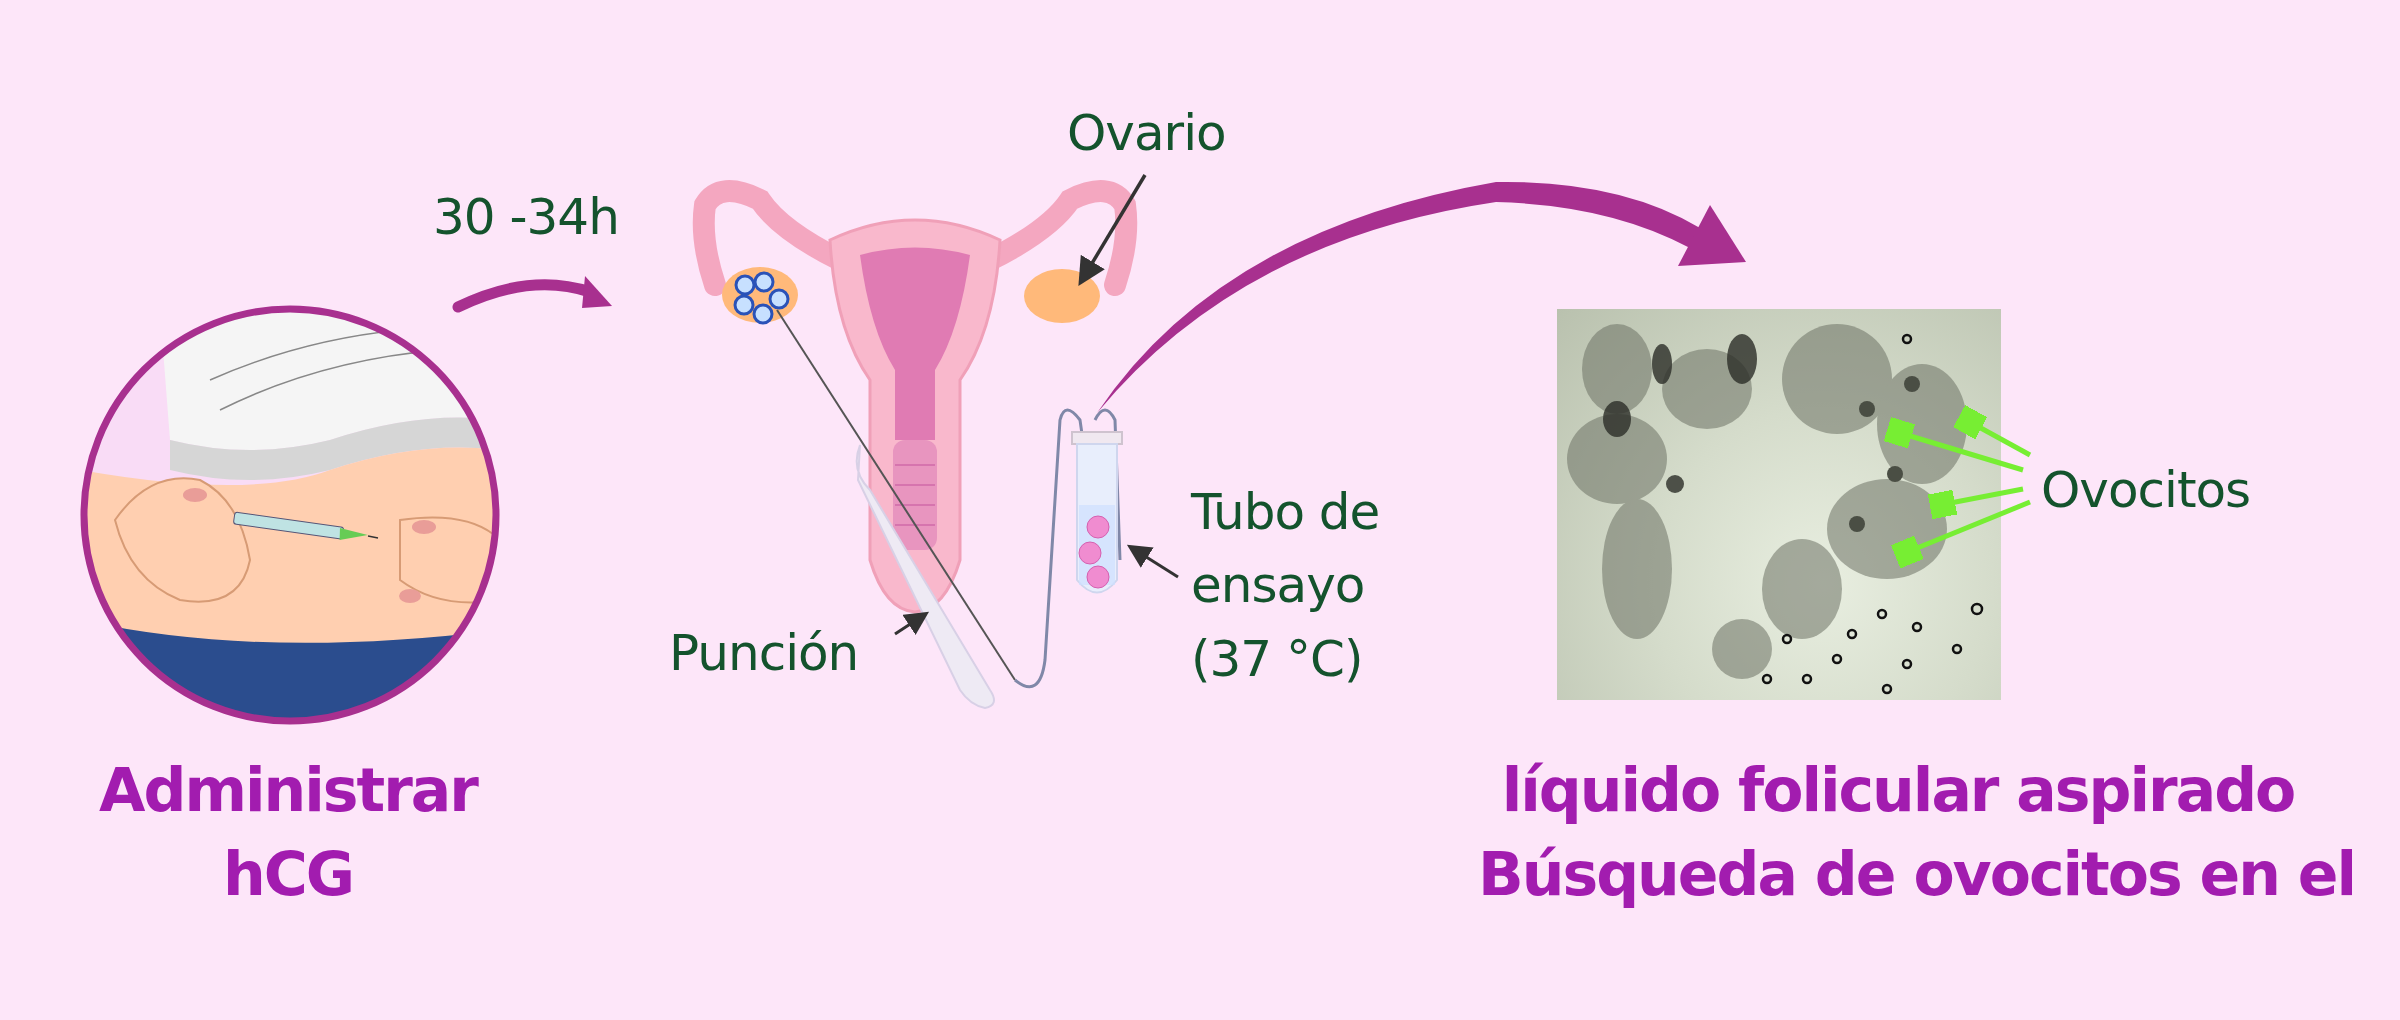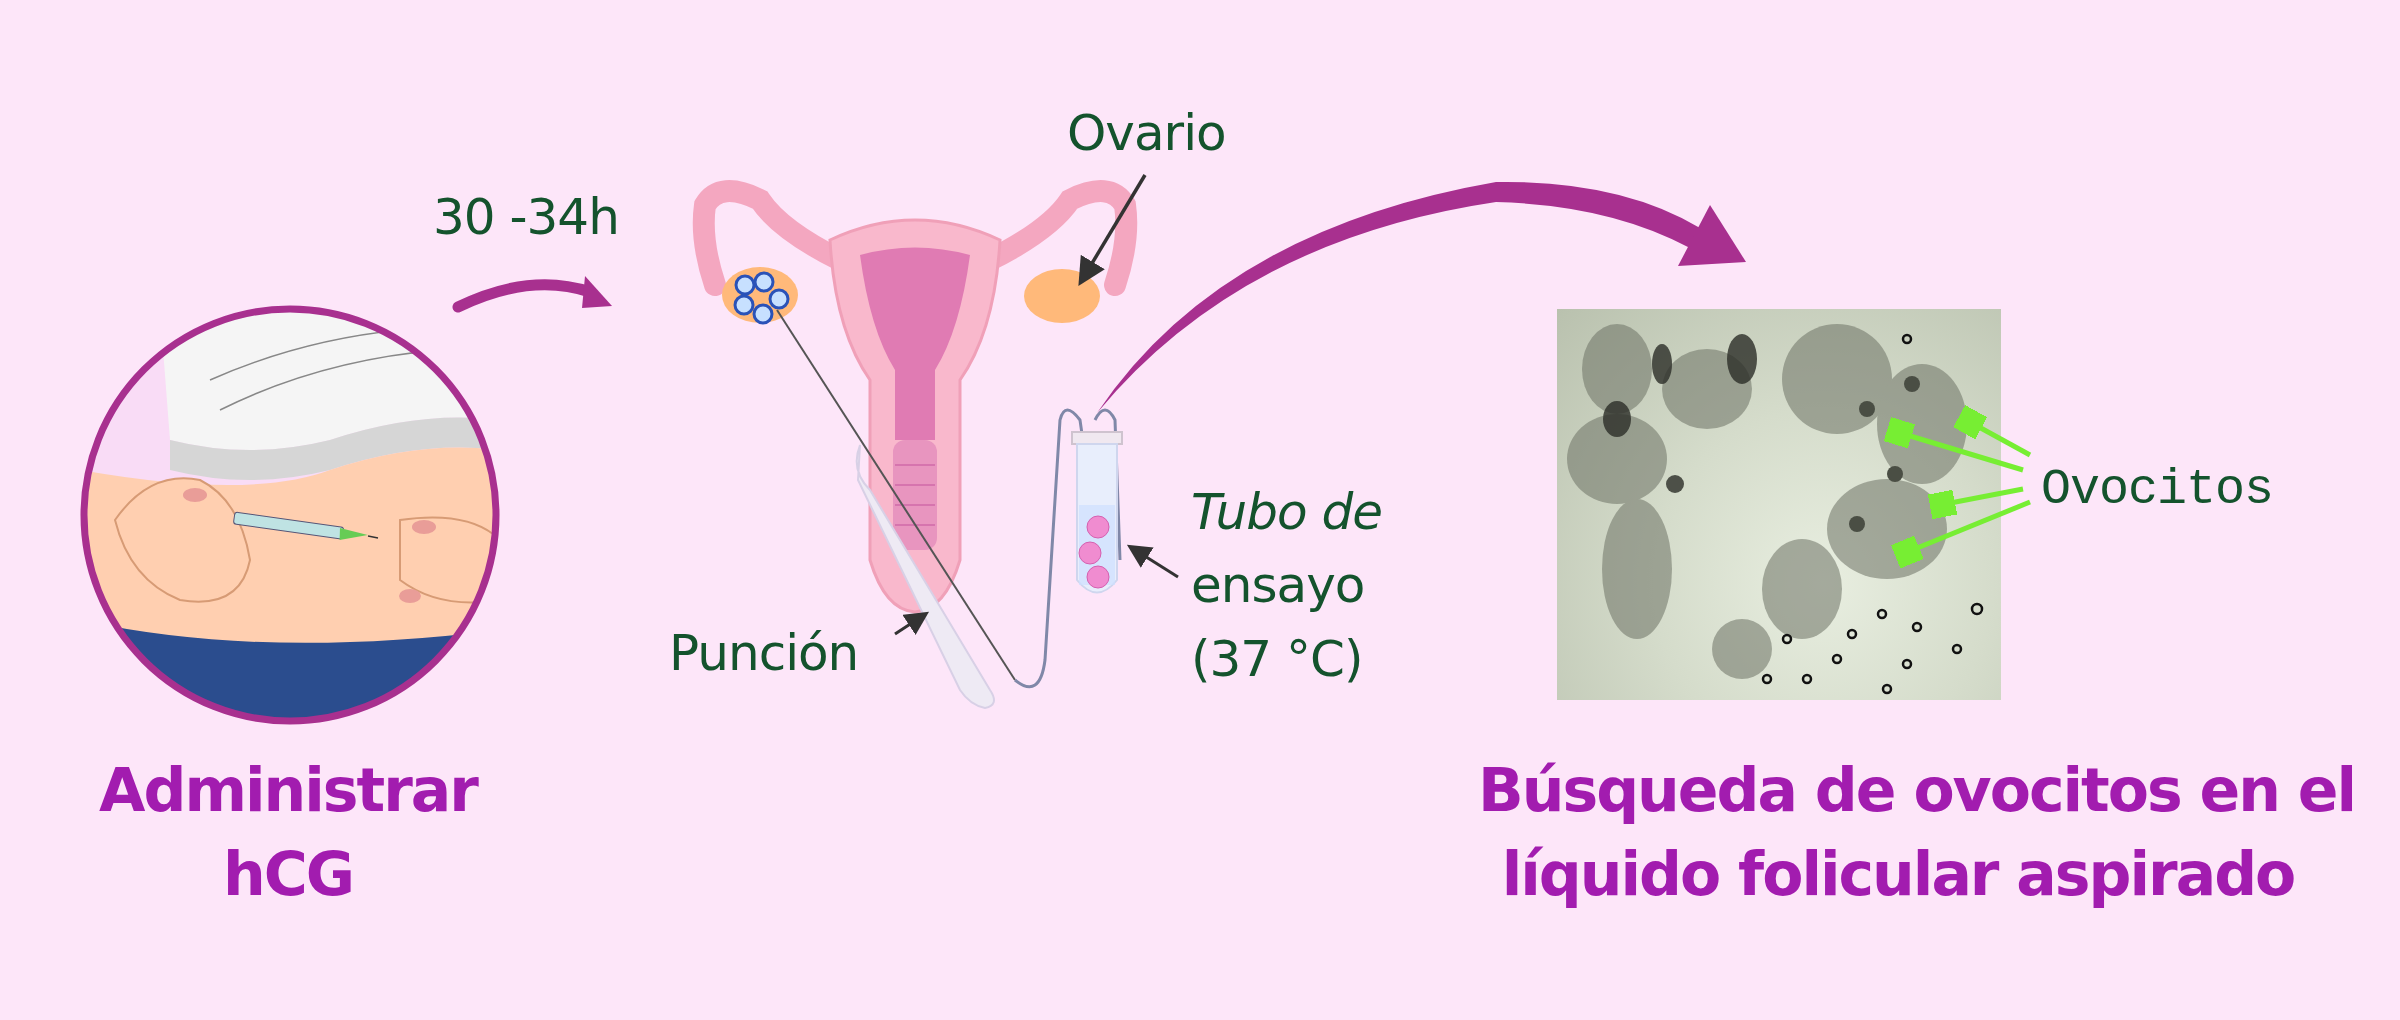--- a/index.html
+++ b/index.html
@@ -163,28 +163,28 @@
     </defs>
     <line x1="2030" y1="455" x2="1968" y2="421"></line>
     <line x1="2023" y1="470" x2="1897" y2="432"></line>
     <line x1="2023" y1="489" x2="1940" y2="505"></line>
     <line x1="2030" y1="502" x2="1905" y2="553"></line>
   </g>
 </svg>
 
 <div class="label" style="left:433px; top:192px;">30 -34h</div>
 <div class="label" style="left:1067px; top:108px;">Ovario</div>
-<div class="label" style="left:1191px; top:487px;font-style:italic;">Tubo de</div>
+<div class="label" style="left:1191px; top:487px;">Tubo de</div>
 <div class="label" style="left:1191px; top:560px;">ensayo</div>
 <div class="label" style="left:1191px; top:634px;">(37 °C)</div>
 <div class="label" style="left:669px; top:628px;">Punción</div>
-<div class="label" style="left:2041px; top:465px;font-family:Liberation Mono, monospace;">Ovocitos</div>
+<div class="label" style="left:2041px; top:465px;">Ovocitos</div>
 
 <div class="title" style="left:88px; top:748px; width:400px;">
   <div>Administrar</div>
   <div>hCG</div>
 </div>
 <div class="title" style="left:830px; top:748px; width:400px;">
 </div>
 <div class="title" style="left:1478px; top:748px; width:840px;">
+  <div>líquido folicular aspirado</div>
   <div>Búsqueda de ovocitos en el</div>
-  <div>líquido folicular aspirado</div>
 </div>
 
 </body></html>

